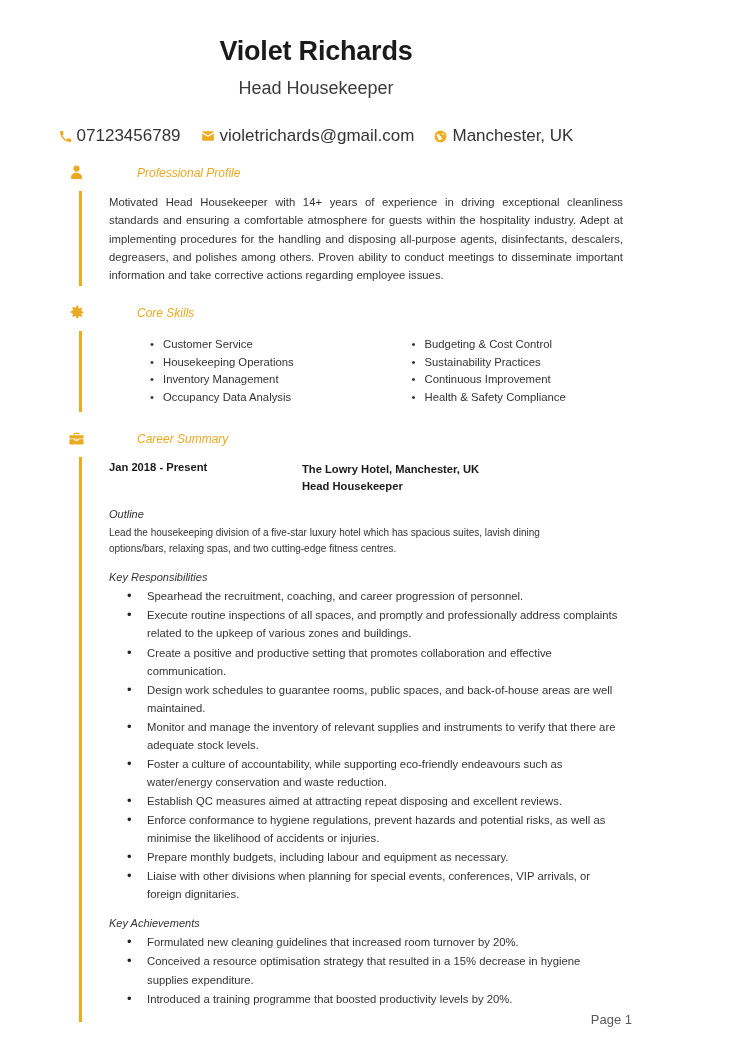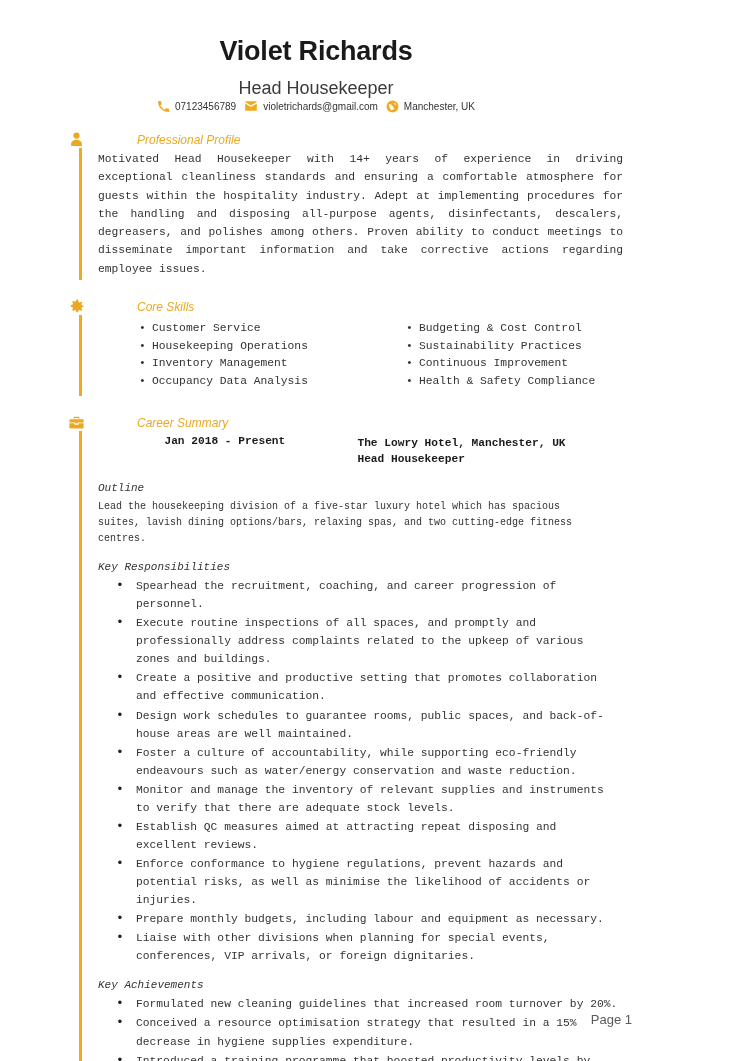--- a/index.html
+++ b/index.html
@@ -32,25 +32,26 @@
     letter-spacing: -0.2px;
   }
   .job-title {
     font-size: 18px;
     font-weight: normal;
     color: #3a3a3a;
     margin-top: 11px;
   }
 
   .contact-row {
+    margin-top: 27px;
     display: flex;
     justify-content: center;
     align-items: center;
-    gap: 8px;
-    font-size: 10px;
+    gap: 20px;
+    font-size: 17px;
     color: #333;
   }
   .contact-item {
     display: flex;
     align-items: center;
     gap: 5px;
     white-space: nowrap;
   }
   .contact-item svg { display: block; }
 
@@ -66,26 +67,26 @@
   .section-head .sec-icon { display: flex; width: 20px; justify-content: center; }
   .section-title {
     font-size: 12px;
     font-style: italic;
     color: #eaa923;
     font-weight: normal;
     margin-left: 40px;
   }
 
   .section-body {
+    margin-top: 10px;
     margin-left: 79px;
     border-left: 3px solid #eeab21;
-    padding-left: 16px;
+    padding-left: 27px;
     padding-top: 2px;
     padding-bottom: 2px;
-    font-family: Liberation Mono, monospace;
   }
 
   
   .profile-text {
     font-size: 11.3px;
     line-height: 1.62;
     text-align: justify;
     color: #333;
     padding-right: 9px;
   }
@@ -109,21 +110,20 @@
     content: "\2022";
     position: absolute;
     left: 0;
     color: #333;
   }
 
   
   .job-header {
     display: flex;
     padding-top: 2px;
-    justify-content: center;
   }
   .job-dates {
     width: 193px;
     font-size: 11.2px;
     font-weight: bold;
     color: #1a1a1a;
     flex-shrink: 0;
   }
   .job-company { font-size: 11.2px; font-weight: bold; color: #1a1a1a; line-height: 1.45; }
   .job-role { font-size: 11.2px; font-weight: bold; color: #1a1a1a; line-height: 1.45; }
@@ -289,22 +289,22 @@
 
       <div class="sub-label">Outline</div>
       <div class="outline-text">Lead the housekeeping division of a five-star luxury hotel which has spacious suites, lavish dining options/bars, relaxing spas, and two cutting-edge fitness centres.</div>
 
       <div class="sub-label">Key Responsibilities</div>
       <ul class="bullets">
         <li>Spearhead the recruitment, coaching, and career progression of personnel.</li>
         <li>Execute routine inspections of all spaces, and promptly and professionally address complaints related to the upkeep of various zones and buildings.</li>
         <li>Create a positive and productive setting that promotes collaboration and effective communication.</li>
         <li>Design work schedules to guarantee rooms, public spaces, and back-of-house areas are well maintained.</li>
+        <li>Monitor and manage the inventory of relevant supplies and instruments to verify that there are adequate stock levels.</li>
         <li>Foster a culture of accountability, while supporting eco-friendly endeavours such as water/energy conservation and waste reduction.</li>
-        <li>Monitor and manage the inventory of relevant supplies and instruments to verify that there are adequate stock levels.</li>
         <li>Establish QC measures aimed at attracting repeat disposing and excellent reviews.</li>
         <li>Enforce conformance to hygiene regulations, prevent hazards and potential risks, as well as minimise the likelihood of accidents or injuries.</li>
         <li>Prepare monthly budgets, including labour and equipment as necessary.</li>
         <li>Liaise with other divisions when planning for special events, conferences, VIP arrivals, or foreign dignitaries.</li>
       </ul>
 
       <div class="sub-label">Key Achievements</div>
       <ul class="bullets">
         <li>Formulated new cleaning guidelines that increased room turnover by 20%.</li>
         <li>Conceived a resource optimisation strategy that resulted in a 15% decrease in hygiene supplies expenditure.</li>

